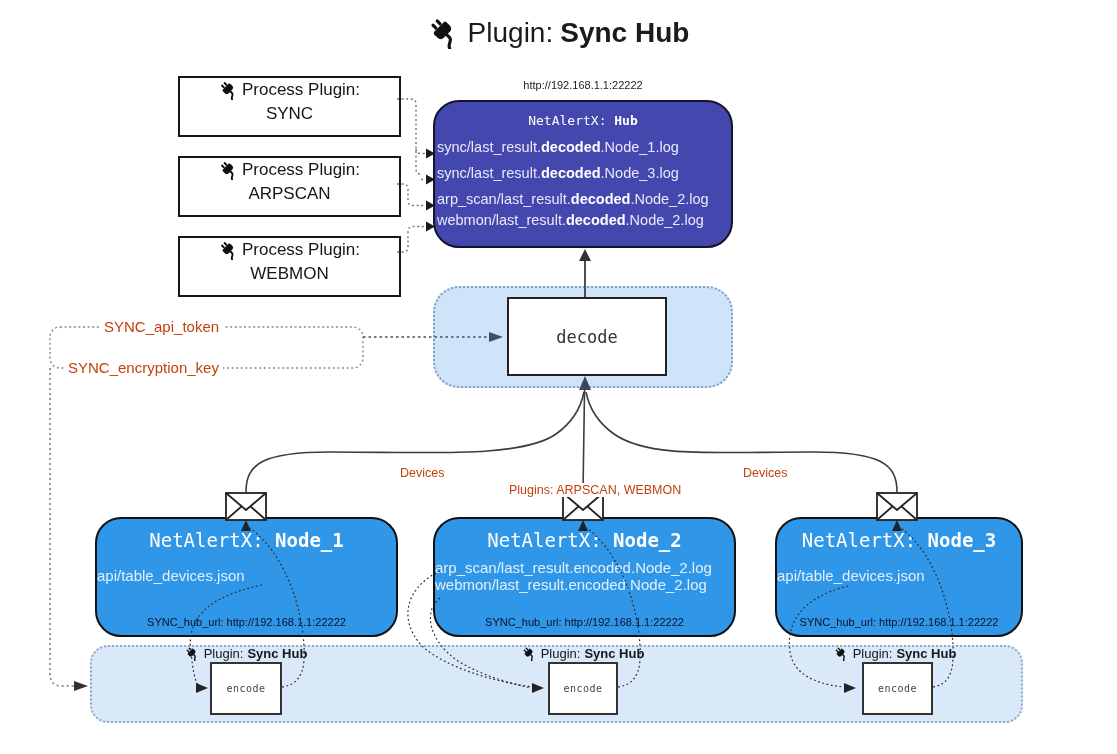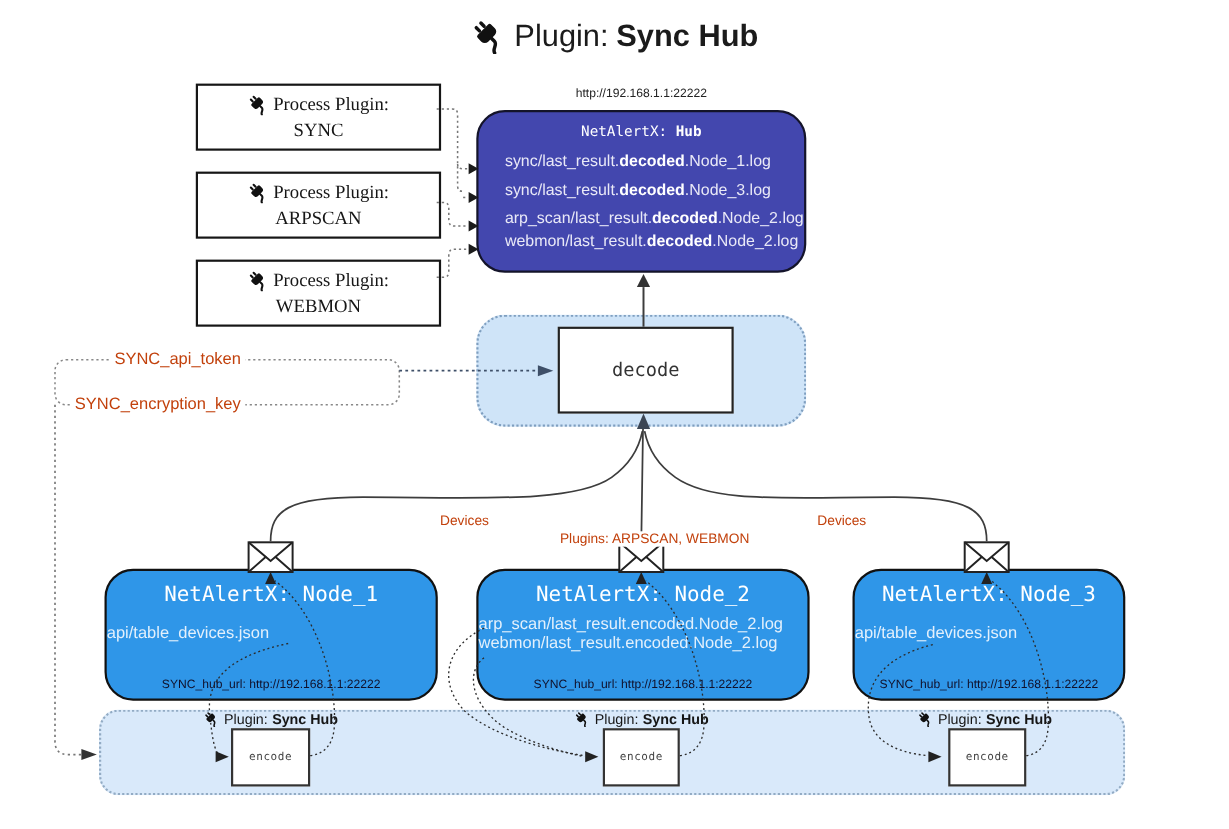--- a/index.html
+++ b/index.html
@@ -7,31 +7,31 @@
           font-family:"Liberation Sans",sans-serif;overflow:hidden;}
   .abs{position:absolute;}
 
   
   .title{left:0;right:0;top:16px;display:flex;justify-content:center;align-items:center;
          gap:7px;font-size:28px;color:#1b1b1b;}
   .title .bold{font-weight:bold;}
 
   
   .pbox{left:178px;width:219px;height:57px;background:#fff;border:2px solid #161616;
-        display:flex;flex-direction:column;align-items:center;justify-content:center;
-        font-family:Liberation Serif, serif;font-size:17px;color:#161616;line-height:24px;}
+        display:flex;flex-direction:column;align-items:center;
+        font-family:Liberation Sans, sans-serif;font-size:17px;color:#161616;line-height:24px;}
   .pbox .row1{display:flex;align-items:center;gap:3px;}
 
   
   .hub{left:433px;top:100px;width:300px;height:148px;background:#4347ae;border:2px solid #14142a;
        border-radius:26px;box-sizing:border-box;color:#fff;}
   .hub-head{margin-top:11px;text-align:center;font-family:"DejaVu Sans Mono",monospace;
             font-size:13px;color:#ffffff;}
   .hub-head .bold{font-weight:bold;}
-  .hub-lines{margin-top:9px;padding-left:24px;font-size:14.5px;color:#e9e9f7;}
+  .hub-lines{margin-top:9px;padding-left:2px;font-size:14.5px;color:#e9e9f7;}
   .hub-line{line-height:21px;}
   .hub-line.gap{margin-bottom:5px;}
   .hub-line b{color:#ffffff;}
   .hub-url{left:433px;top:79px;width:300px;text-align:center;font-size:11px;color:#222;}
 
   
   .decode-wrap{left:433px;top:286px;width:300px;height:102px;background:#cfe4f8;
                border:2px dotted #7f9fc0;border-radius:26px;box-sizing:border-box;}
   .decode-box{left:507px;top:297px;width:160px;height:79px;background:#fff;border:2px solid #222;
               box-sizing:border-box;display:flex;align-items:center;justify-content:center;
@@ -39,21 +39,21 @@
 
   
   .linelabel{background:#fff;padding:0 4px;font-size:15px;color:#c2410c;z-index:6;}
   .edgelabel{background:#fff;padding:0 4px;font-size:12.5px;color:#c2410c;z-index:6;margin-top:22px;}
 
   
   .node{top:517px;height:120px;background:#2f96e8;border:2px solid #111;border-radius:26px;
         box-sizing:border-box;color:#fff;}
   .node-head{margin-top:10px;text-align:center;font-family:"DejaVu Sans Mono",monospace;
              font-size:19px;color:#ffffff;white-space:nowrap;}
-  .node-head .bold{font-weight:normal;}
+  .node-head .bold{font-weight:bold;}
   .node-files{margin-top:12px;display:flex;flex-direction:column;gap:7px;text-align:left;
               font-size:15px;color:#e3f0fc;}
   .node-files.single{margin-top:16px;}
   .node-url{position:absolute;bottom:7px;left:0;right:0;text-align:center;font-size:11px;color:#10102a;}
 
   
   .band{left:90px;top:645px;width:933px;height:78px;background:#d9e9fa;
         border:2px dotted #92abc4;border-radius:18px;box-sizing:border-box;}
   .enc-label{top:646px;display:flex;align-items:center;justify-content:center;gap:4px;
              font-size:13px;color:#161616;white-space:nowrap;z-index:3;}

